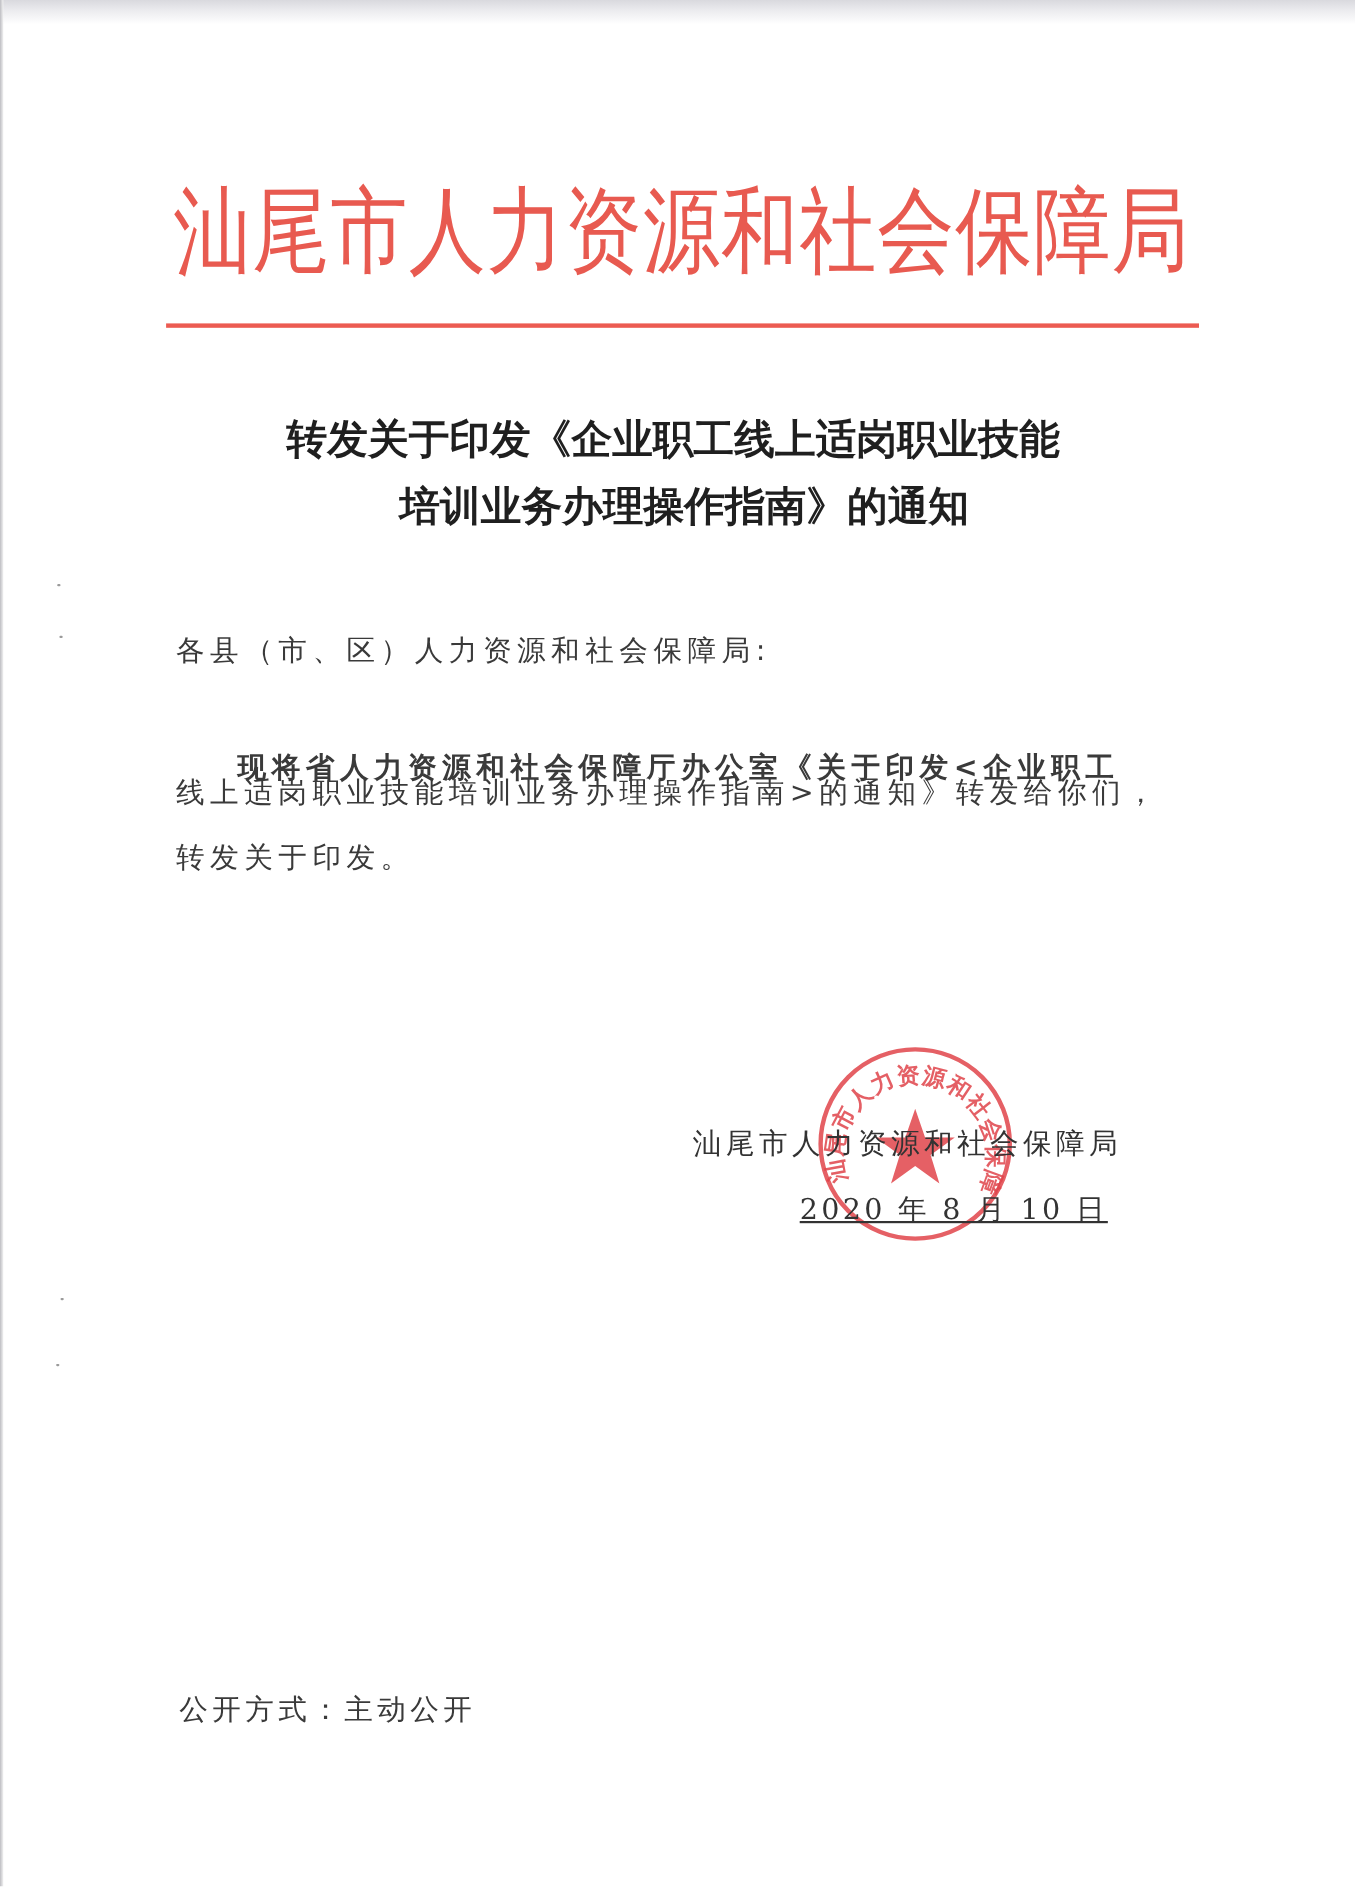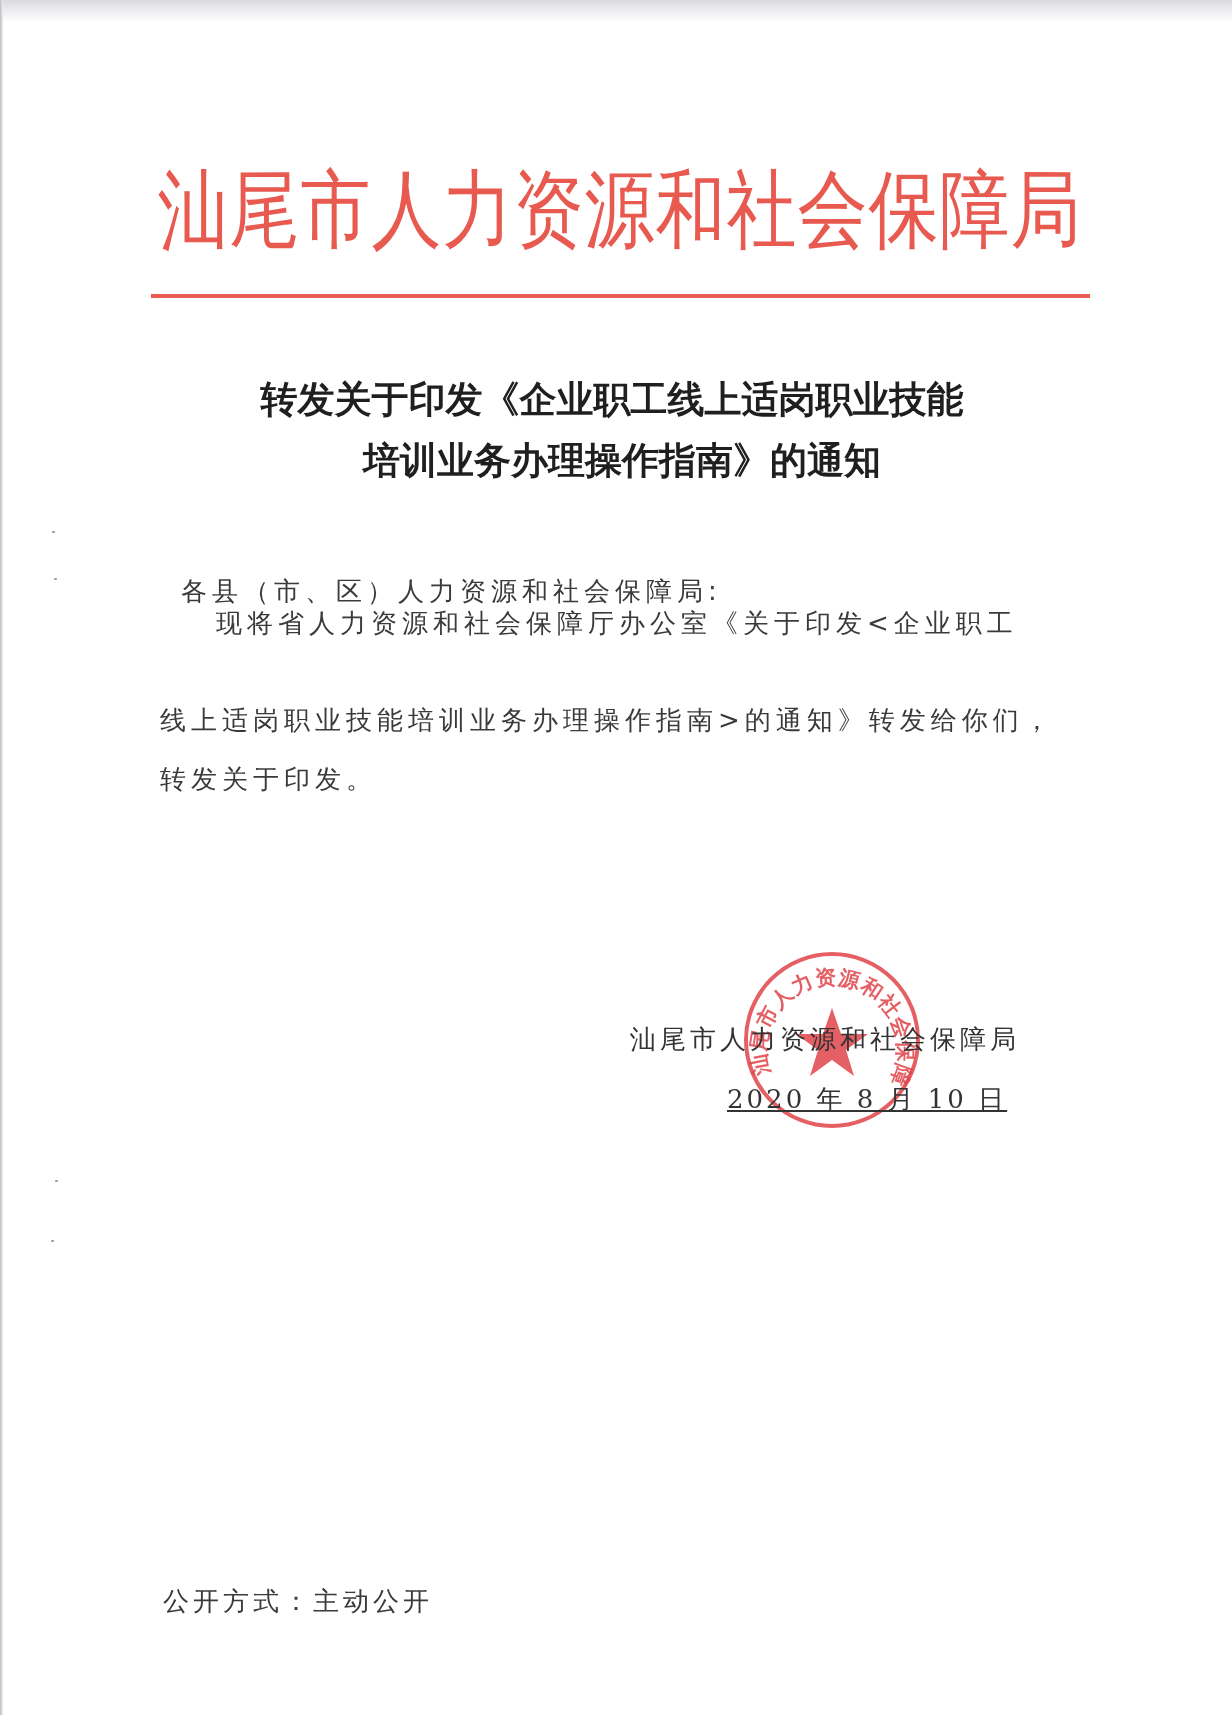--- a/index.html
+++ b/index.html
@@ -40,42 +40,42 @@
     white-space: nowrap; letter-spacing: 0px;
   }
   .doc-heading.l1 { top: 375px; left: -4px; }
   .doc-heading.l2 { top: 436px; left: 6px; }
 
   .body-text {
     position: absolute; left: 160px; width: 930px;
     font-family: "DejaVu Sans", "Liberation Sans", sans-serif;
     font-size: 26px; color: #3a3a3a; letter-spacing: 5px; white-space: nowrap;
   }
-  .salutation { top: 574px; margin-left: 21px; }
-  .para-l1 { top: 606px; left: 216px; }
+  .salutation { top: 574px; }
+  .para-l1 { top: 680px; left: 216px; font-weight: bold; }
   .para-l2 { top: 703px; }
   .para-l3 { top: 762px; }
 
   .stamp {
     position: absolute; left: 742px; top: 950px; width: 180px; height: 180px;
   }
   .signature-org {
     position: absolute; left: 630px; top: 1022px; width: 440px;
     font-family: "DejaVu Sans", "Liberation Sans", sans-serif;
     font-size: 26px; color: #333; letter-spacing: 4px; white-space: nowrap;
   }
   .signature-date {
     position: absolute; left: 727px; top: 1082px; width: 300px;
     font-family: "DejaVu Serif", "Liberation Serif", serif;
     font-size: 26px; color: #333; letter-spacing: 3px; white-space: nowrap; text-decoration: underline;
   }
   .disclosure {
     position: absolute; left: 163px; top: 1537px;
     font-family: "DejaVu Sans", "Liberation Sans", sans-serif;
-    font-size: 26px; color: #3a3a3a; letter-spacing: 4px; white-space: nowrap; margin-top: 47px;
+    font-size: 26px; color: #3a3a3a; letter-spacing: 4px; white-space: nowrap;
   }
 </style>
 </head>
 <body>
 
 <div class="scan-top"></div>
 <div class="scan-left"></div>
 <div class="speck" style="left:52px;top:531px;"></div>
 <div class="speck" style="left:54px;top:578px;"></div>
 <div class="speck" style="left:55px;top:1180px;"></div>

